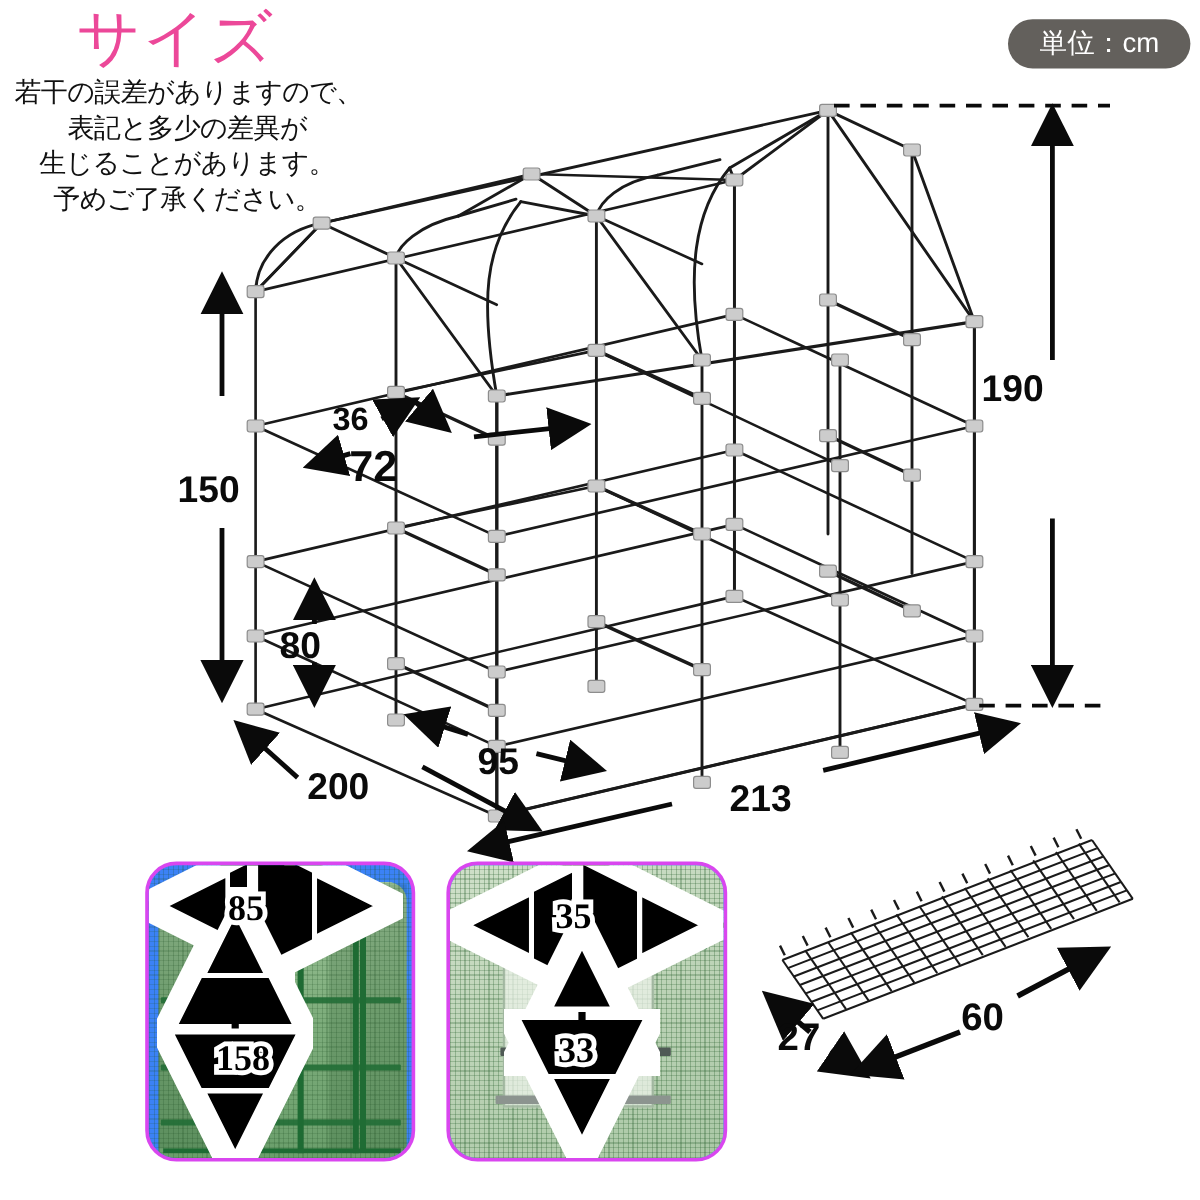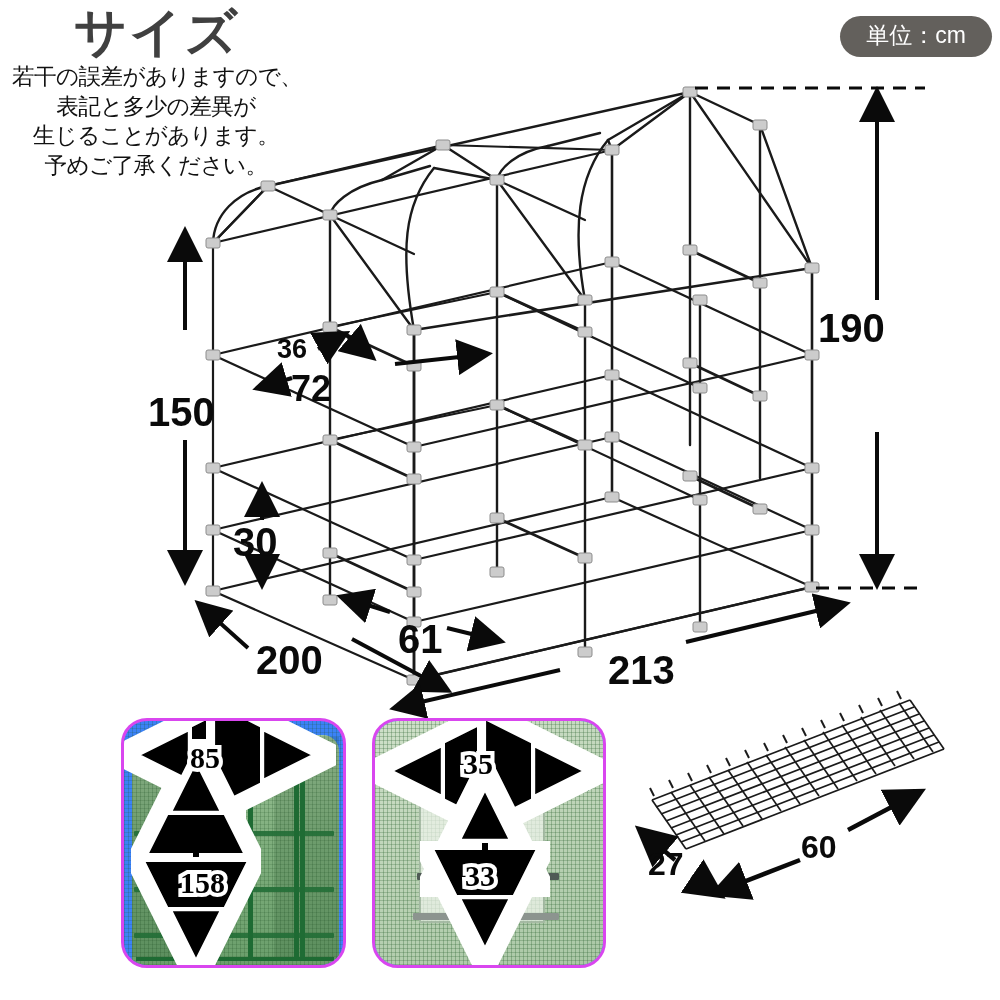--- a/index.html
+++ b/index.html
@@ -8,23 +8,23 @@
     background:#ffffff;
     font-family:"Liberation Sans","DejaVu Sans",sans-serif;
     position:relative;
     overflow:hidden;
     -webkit-font-smoothing:antialiased;
   }
   .page{position:absolute;inset:0;}
 
   
   #page-title{
-    position:absolute;left:74px;top:6px;
-    font-size:52px;font-weight:bold;letter-spacing:2px;
-    color:#404040;line-height:1;
+    position:absolute;left:64px;top:6px;
+    font-size:52px;font-weight:normal;letter-spacing:2px;
+    color:#ec4899;line-height:1;
   }
   #disclaimer{
     position:absolute;left:6px;top:62px;width:300px;
     font-size:22.5px;line-height:1.32;color:#111111;
     text-align:center;letter-spacing:-0.5px;
   }
   #disclaimer div{white-space:nowrap;}
   #disclaimer div:first-child{text-align:left;margin-left:6px;}
 
   #unit-badge{
@@ -35,21 +35,21 @@
     font-size:23px;font-weight:500;letter-spacing:0px;
     line-height:1.1;
   }
 
   
   #main-diagram{position:absolute;left:0;top:0;width:1000px;height:720px;}
   #main-diagram svg{display:block;}
 
   .dimlabel{
     position:absolute;
-    font-size:40px;font-weight:bold;color:#0a0a0a;
+    font-size:31px;font-weight:bold;color:#0a0a0a;
     line-height:1;letter-spacing:0px;
     white-space:nowrap;
   }
 
   #label-190{left:818px;top:308px;}
   #label-150{left:148px;top:364px;margin-top:28px;}
   #label-48 {left:233px;top:522px;}
   #label-24 {left:277px;top:336px;font-size:27px;}
   #label-72 {left:291px;top:371px;font-size:36px;}
   #label-95 {left:398px;top:619px;}
@@ -360,24 +360,24 @@
         <path d="M352,639 L447,690" marker-end="url(#ah)"></path>
 
         <path d="M566,674 L358,723" marker-end="url(#ah)" opacity="0"></path>
         <path d="M560,670 L395,708" marker-end="url(#ah)"></path>
         <path d="M686,642 L845,604" marker-end="url(#ah)"></path>
       </g>
     </svg>
 
     <div class="dimlabel" id="label-190">190</div>
     <div class="dimlabel" id="label-150">150</div>
-    <div class="dimlabel" id="label-48">30</div>
+    <div class="dimlabel" id="label-48">80</div>
     <div class="dimlabel" id="label-24">36</div>
     <div class="dimlabel" id="label-72">72</div>
-    <div class="dimlabel" id="label-95">61</div>
+    <div class="dimlabel" id="label-95">95</div>
     <div class="dimlabel" id="label-142">200</div>
     <div class="dimlabel" id="label-213">213</div>
   </div>
 
   <div class="photo-panel" id="inset-greenhouse">
     <div class="gh-body">
       <div class="gh-cover"></div>
       <div class="gh-mesh"></div>
       <div class="gh-shade" style="left:8px;top:14px;width:46px;bottom:8px;"></div>
       <div class="gh-shade" style="left:150px;top:16px;right:4px;bottom:6px;"></div>

